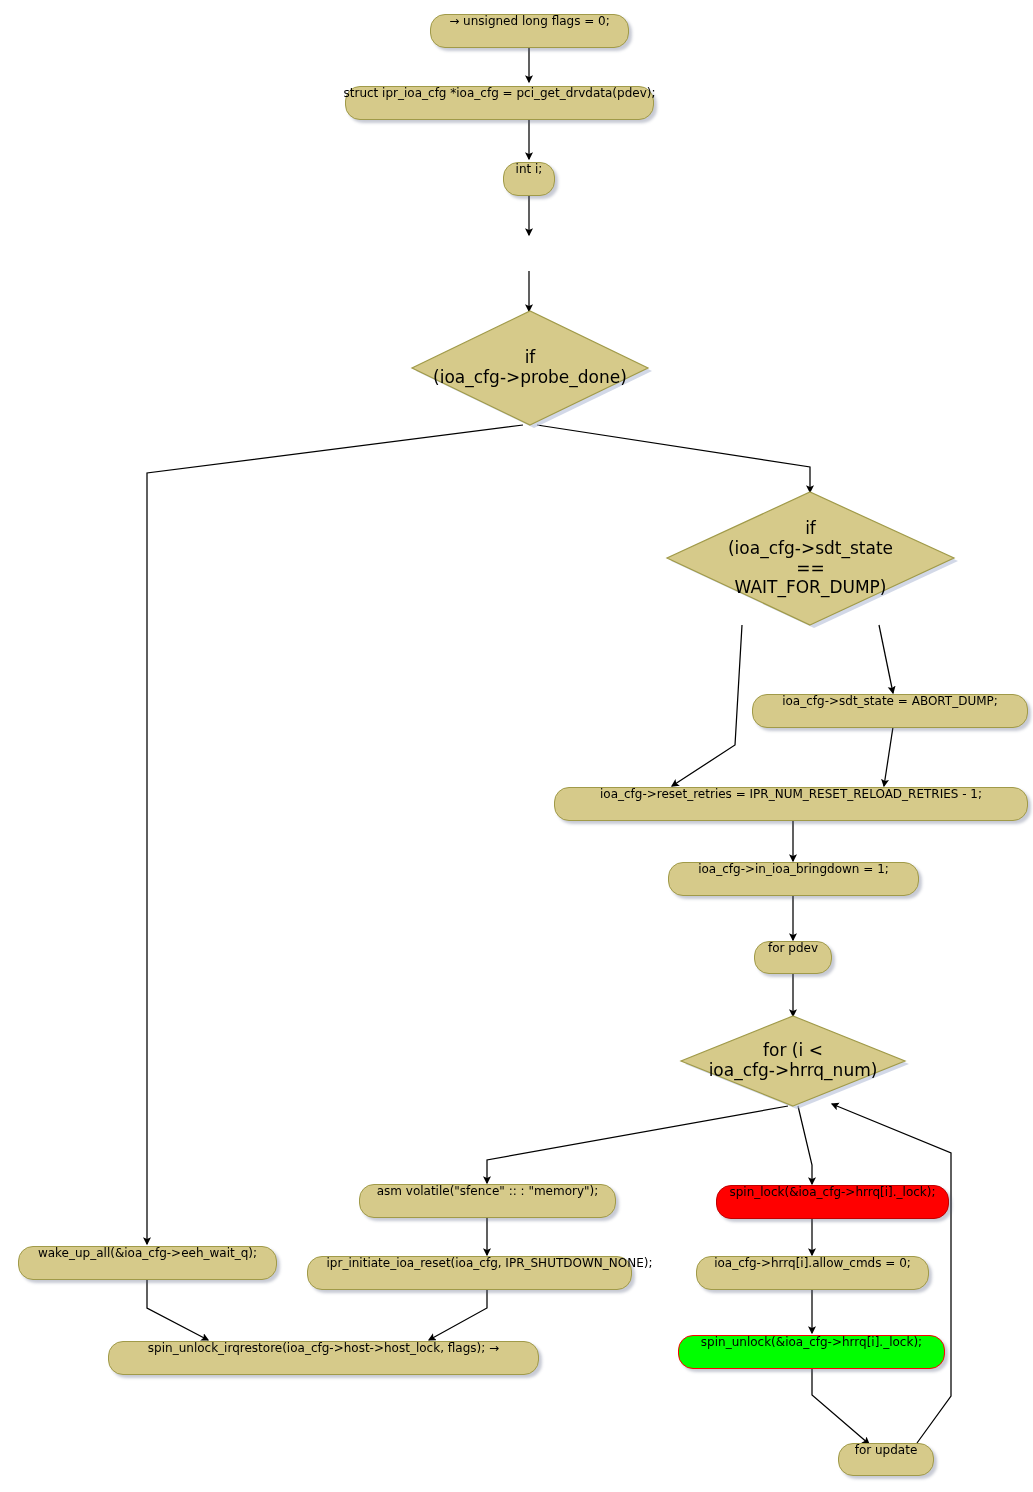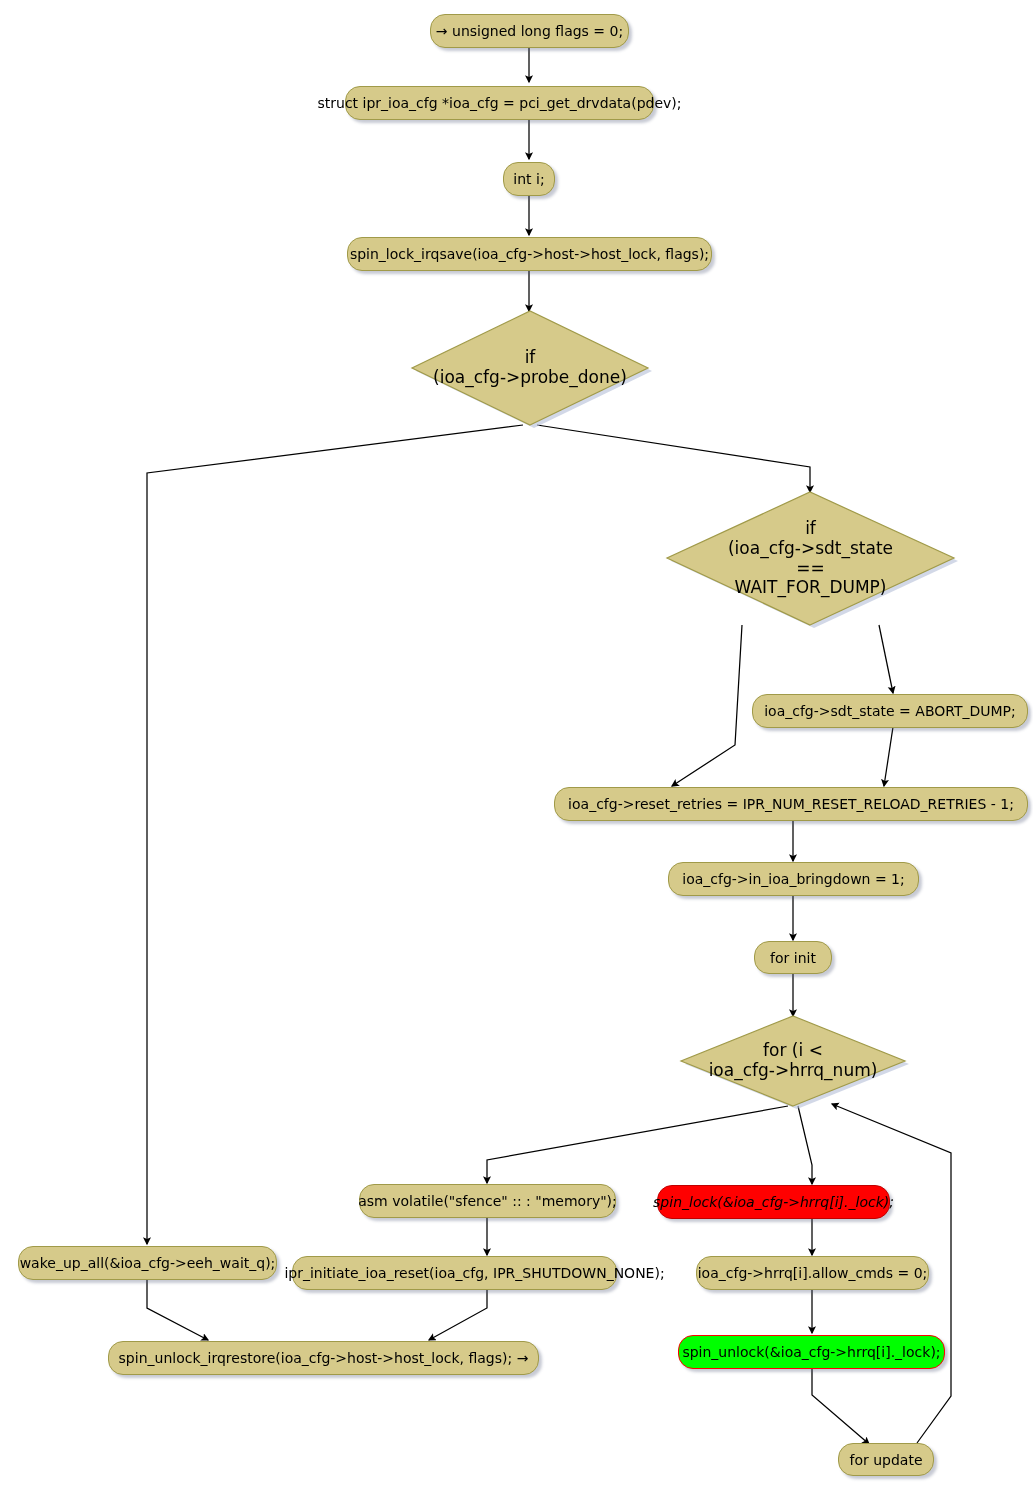--- a/index.html
+++ b/index.html
@@ -23,24 +23,23 @@
   }
   
   .node {
     position: absolute;
     box-sizing: border-box;
     border-radius: 15px;
     background: #D6CA8A;
     border: 1.2px solid #A09A49;
     box-shadow: 3px 3px 3px rgba(80,90,120,0.32);
     color: #000000;
-    font-size: 14px;
+    font-size: 12px;
     line-height: 1;
     display: flex;
-    align-items: center;
     justify-content: center;
     white-space: nowrap;
     z-index: 3;
   }
   .node.red {
     background: #FF0000;
     border: 1.4px solid #C00000;
   }
   .node.green {
     background: #00FF00;
@@ -135,23 +134,20 @@
   </div>
 
   <div class="node" style="left:345px; top:86px; width:309px; height:34px;">
     <span>struct ipr_ioa_cfg *ioa_cfg = pci_get_drvdata(pdev);</span>
   </div>
 
   <div class="node" style="left:503px; top:162px; width:52px; height:34px;">
     <span>int i;</span>
   </div>
 
-  <div class="node" style="left:347px; top:237px; width:365px; height:34px;">
-    <span>spin_lock_irqsave(ioa_cfg-&gt;host-&gt;host_lock, flags);</span>
-  </div>
 
   <div class="diamond" style="left:412px; top:311px; width:236px; height:114px;">
     <svg width="236" height="114">
       <polygon points="118,114 236,57 118,0 0,57" fill="#B6C0D8" opacity="0.62" transform="translate(4,3)"></polygon>
       <polygon points="118,114 236,57 118,0 0,57" fill="#D6CA8A" stroke="#A09A49" stroke-width="1.2"></polygon>
     </svg>
     <div class="dlabel">if
 (ioa_cfg-&gt;probe_done)</div>
   </div>
 
@@ -172,45 +168,45 @@
 
   <div class="node" style="left:554px; top:787px; width:474px; height:34px;">
     <span>ioa_cfg-&gt;reset_retries = IPR_NUM_RESET_RELOAD_RETRIES - 1;</span>
   </div>
 
   <div class="node" style="left:668px; top:862px; width:251px; height:34px;">
     <span>ioa_cfg-&gt;in_ioa_bringdown = 1;</span>
   </div>
 
   <div class="node" style="left:754px; top:941px; width:78px; height:33px;">
-    <span>for init</span>
+    <span>for pdev</span>
   </div>
 
   <div class="diamond" style="left:681px; top:1016px; width:224px; height:90px;">
     <svg width="224" height="90">
       <polygon points="112,90 224,45 112,0 0,45" fill="#B6C0D8" opacity="0.62" transform="translate(4,3)"></polygon>
       <polygon points="112,90 224,45 112,0 0,45" fill="#D6CA8A" stroke="#A09A49" stroke-width="1.2"></polygon>
     </svg>
     <div class="dlabel">for (i &lt;
 ioa_cfg-&gt;hrrq_num)</div>
   </div>
 
   <div class="node" style="left:359px; top:1184px; width:257px; height:34px;">
     <span>asm volatile("sfence" :: : "memory");</span>
   </div>
 
-  <div class="node red" style="left:657px; top:1185px; width:233px; height:34px;font-style:italic;">
+  <div class="node red" style="left:716px; top:1185px; width:233px; height:34px;">
     <span>spin_lock(&amp;ioa_cfg-&gt;hrrq[i]._lock);</span>
   </div>
 
   <div class="node" style="left:18px; top:1246px; width:259px; height:34px;">
     <span>wake_up_all(&amp;ioa_cfg-&gt;eeh_wait_q);</span>
   </div>
 
-  <div class="node" style="left:292px; top:1256px; width:325px; height:34px;padding-left:40px;">
+  <div class="node" style="left:307px; top:1256px; width:325px; height:34px;padding-left:40px;">
     <span>ipr_initiate_ioa_reset(ioa_cfg, IPR_SHUTDOWN_NONE);</span>
   </div>
 
   <div class="node" style="left:696px; top:1256px; width:233px; height:34px;">
     <span>ioa_cfg-&gt;hrrq[i].allow_cmds = 0;</span>
   </div>
 
   <div class="node" style="left:108px; top:1341px; width:431px; height:34px;">
     <span>spin_unlock_irqrestore(ioa_cfg-&gt;host-&gt;host_lock, flags); →</span>
   </div>

